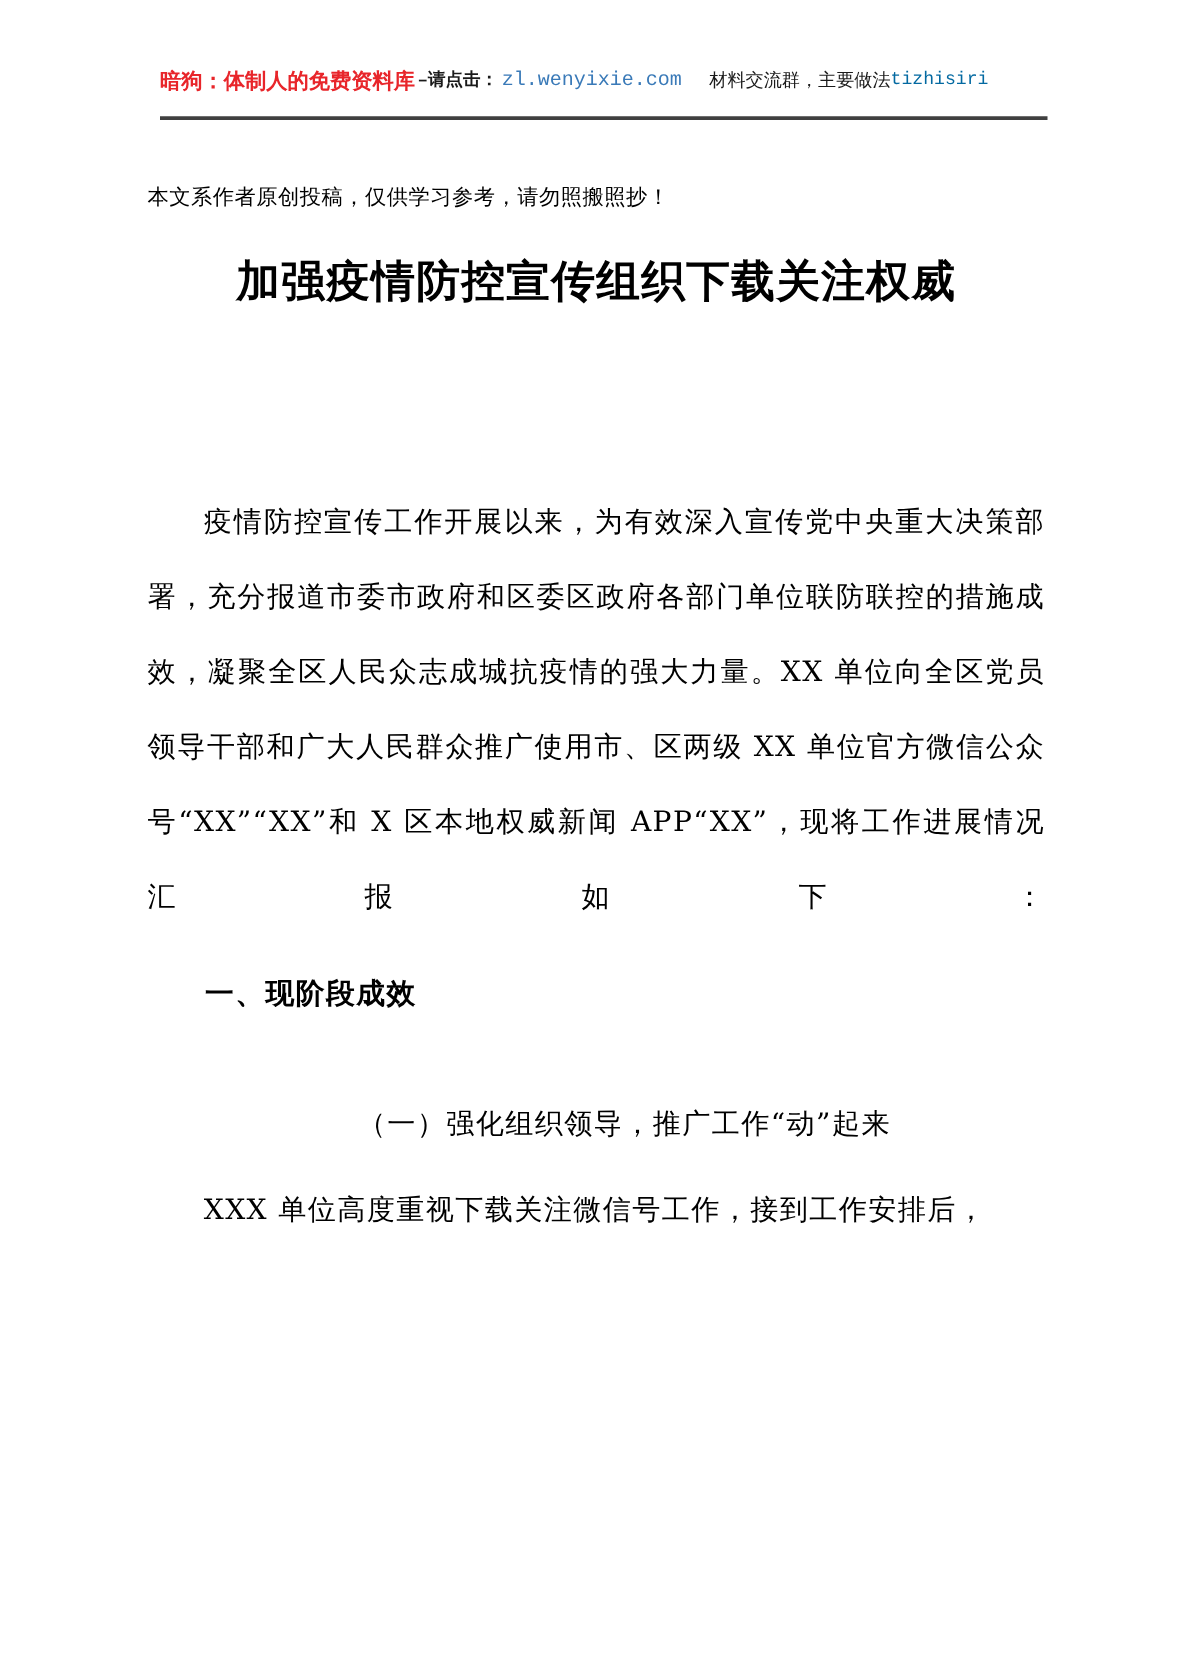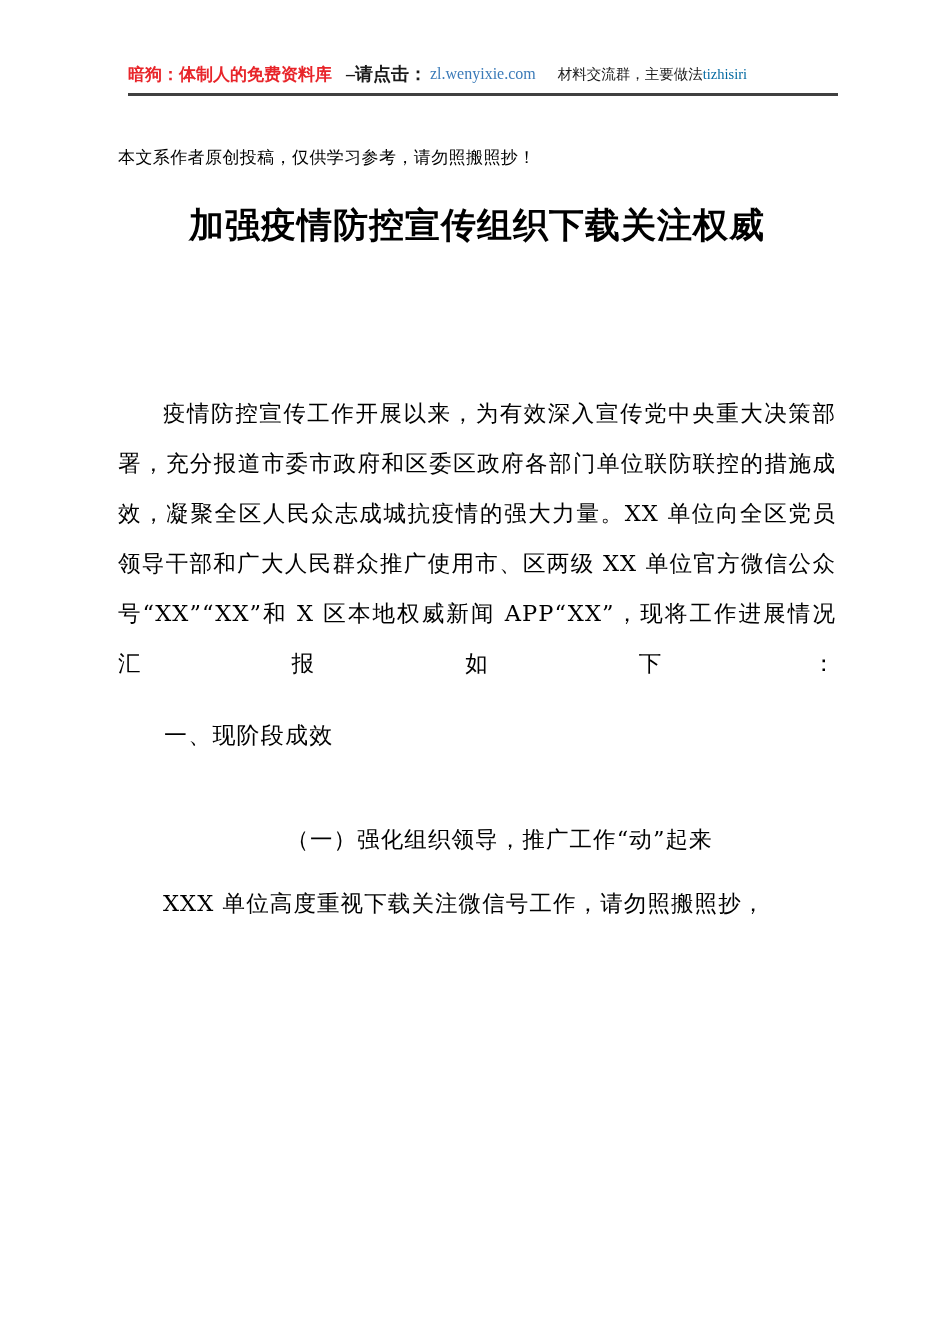--- a/index.html
+++ b/index.html
@@ -21,40 +21,40 @@
     width: 950px;
     height: 1344px;
     background: #ffffff;
     box-sizing: border-box;
   }
 
   
   .promo-header {
     position: absolute;
     left: 128px;
-    top: 58px;
+    top: 48px;
     width: 710px;
     height: 32px;
     display: flex;
     align-items: center;
     justify-content: flex-start;
     white-space: nowrap;
-    font-family: Liberation Serif, serif;
+    font-family: Liberation Mono, monospace;
   }
   .promo-brand {
     color: #e8252a;
     font-weight: bold;
     font-size: 17px;
     letter-spacing: 0px;
   }
   .promo-click {
     color: #1a1a1a;
     font-weight: bold;
-    font-size: 18px;
-    margin-left: 14px;
+    font-size: 14px;
+    margin-left: 2px;
   }
   .promo-link {
     color: #3a7ab8;
     font-size: 16px;
     margin-left: 3px;
     text-decoration: none;
     cursor: pointer;
   }
   .promo-group {
     color: #1a1a1a;
@@ -108,35 +108,35 @@
     position: absolute;
     left: 118px;
     top: 388px;
     width: 718px;
   }
 
   p.para {
     margin: 0;
     font-family: "DejaVu Serif", "Liberation Serif", serif;
     font-size: 22.5px;
-    line-height: 50px;
+    line-height: 60px;
     letter-spacing: 1.1px;
     text-align: justify;
     text-justify: inter-ideograph;
     text-indent: 2em;
     color: #000000;
   }
   p.para.last-line-spread {
     text-align-last: justify;
   }
 
   h2.section-head {
     margin: 0;
     font-family: "DejaVu Sans", "Liberation Sans", sans-serif;
-    font-weight: normal;
+    font-weight: bold;
     font-size: 23px;
     line-height: 42px;
     letter-spacing: 1.2px;
     text-indent: 2em;
     color: #000000;
   }
 
   p.subsection {
     margin: 0;
     font-family: "DejaVu Serif", "Liberation Serif", serif;
@@ -184,17 +184,17 @@
 
     <div class="gap-md"></div>
 
 
     <div class="gap-sm"></div>
 
     <p class="subsection">（一）强化组织领导，推广工作“动”起来</p>
 
     <div class="gap-sm"></div>
 
-    <p class="para">XXX 单位高度重视下载关注微信号工作，请勿照搬照抄，</p>
+    <p class="para">XXX 单位高度重视下载关注微信号工作，接到工作安排后，</p>
 
   </div>
 
 </div>
 
 </body></html>

